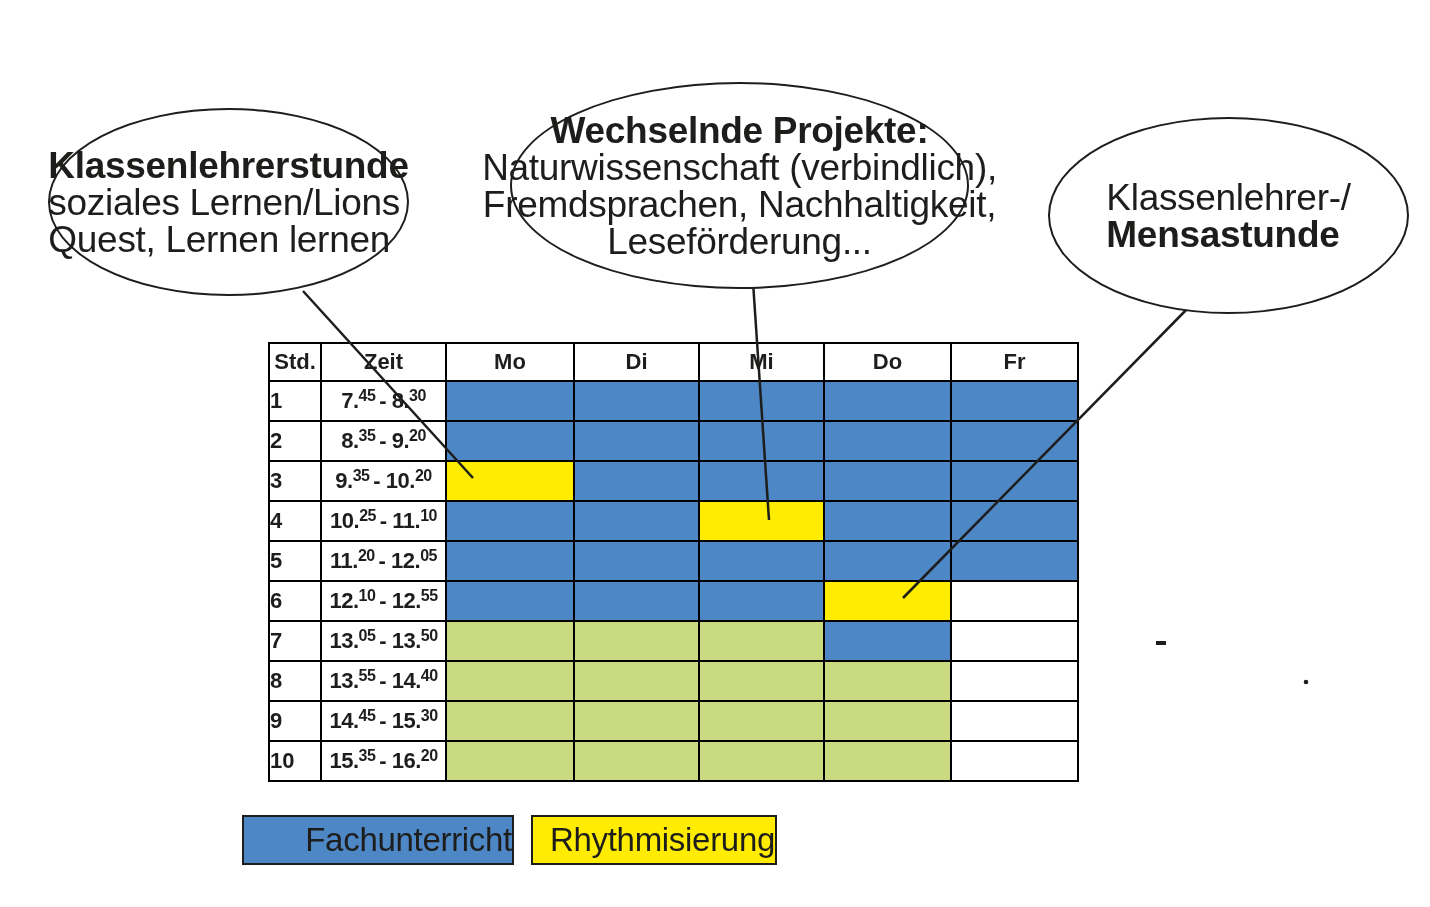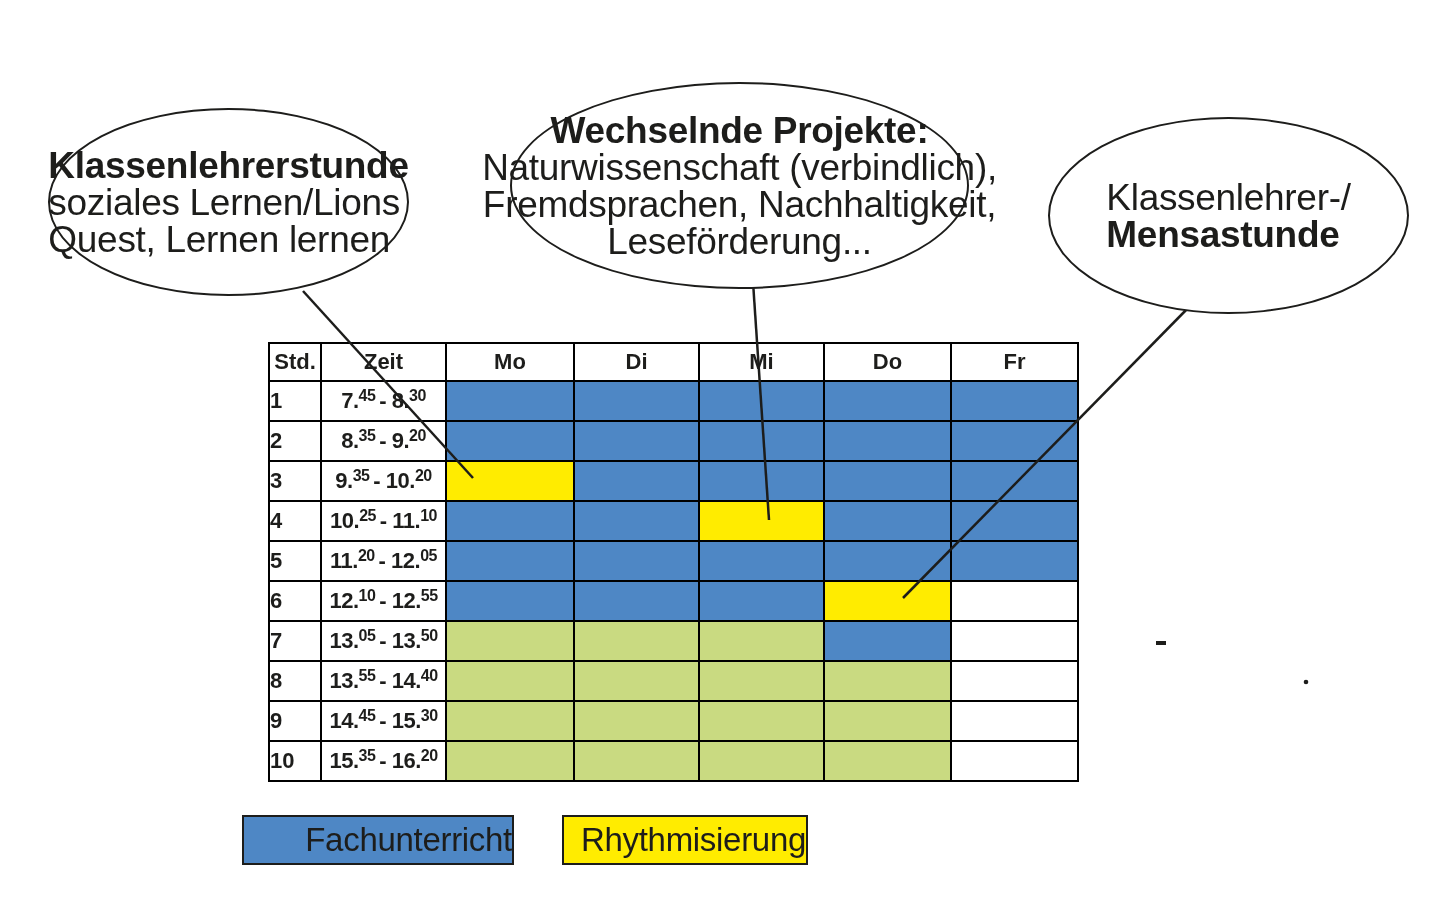--- a/index.html
+++ b/index.html
@@ -188,17 +188,17 @@
           <td style="background: rgb(201, 218, 129);"></td>
           <td style="background: rgb(201, 218, 129);"></td>
           <td style="background: rgb(255, 255, 255);"></td>
         </tr>
       </tbody>
   </table>
 
   <div class="legend-box" style="left: 242px; width: 268px; background: rgb(78, 135, 197);">
     <span>Fachunterricht</span>
   </div>
-  <div class="legend-box" style="left: 562px; width: 242px; background: rgb(255, 236, 0);">
+  <div class="legend-box" style="left: 531px; width: 242px; background: rgb(255, 236, 0);">
     <span>Rhythmisierung</span>
   </div>
 
 </div>
 
 </body></html>

